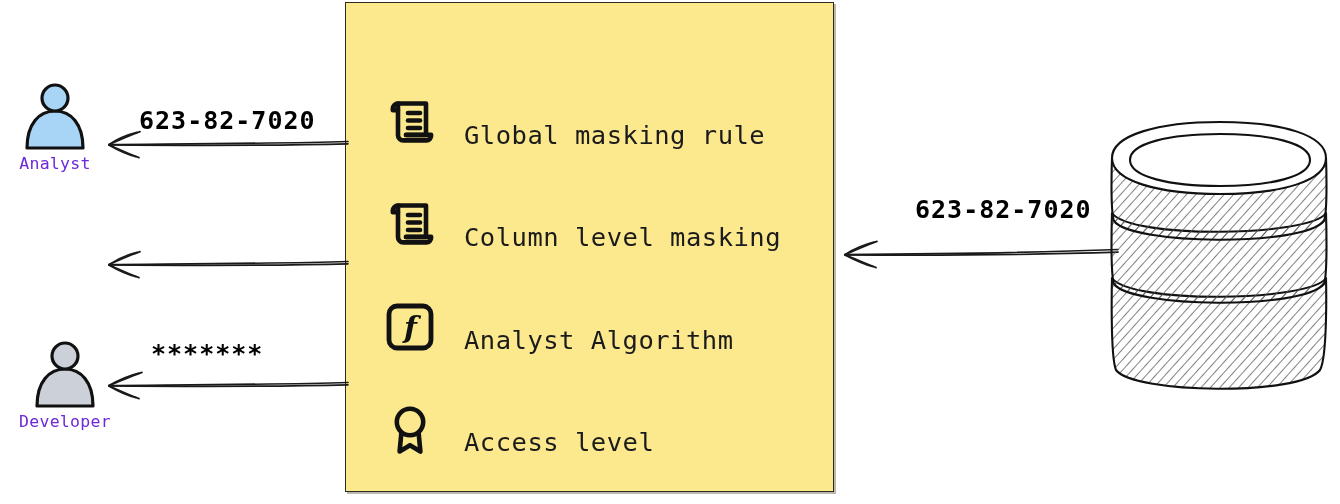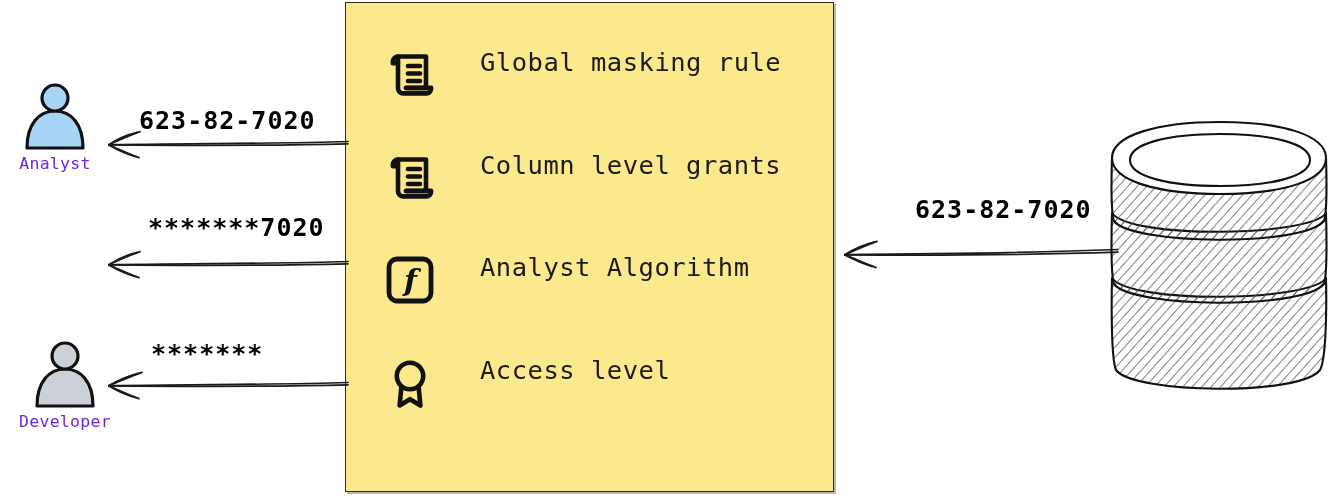--- a/index.html
+++ b/index.html
@@ -34,23 +34,23 @@
   .panel-rows {
     position: absolute;
     left: 0; top: 0; right: 0; bottom: 0;
     padding: 44px 0 34px 36px;
     display: flex;
     flex-direction: column;
     justify-content: flex-start;
   }
   .panel-row {
     display: flex;
-    align-items: flex-start;
+    align-items: flex-end;
     height: 106px;
-    gap: 42px;
+    gap: 26px;
   }
   .panel-row .row-icon {
     width: 56px;
     height: 56px;
     flex: 0 0 56px;
     display: flex;
     align-items: center;
     justify-content: center;
   }
   .panel-row .row-label {
@@ -147,21 +147,21 @@
             <g fill="none" stroke="#111" stroke-width="4.6" stroke-linecap="round" stroke-linejoin="round">
               <path d="M16 9.5 H44 V41 H24"></path>
               <path d="M16 9.5 a5.2 5.2 0 0 0 -5.2 5.2 v1.6 h5.2 z"></path>
               <path d="M16 16.3 V41.2 a5.2 5.2 0 0 0 5.2 5.2 h23.3 a4.6 4.6 0 0 0 4.6 -4.6 v-0.9 H24"></path>
               <path d="M26 19 H38"></path>
               <path d="M26 26.5 H38"></path>
               <path d="M26 34 H38"></path>
             </g>
           </svg>
         </span>
-        <span class="row-label">Column level grants</span>
+        <span class="row-label">Column level masking</span>
       </div>
 
       <div class="panel-row">
         <span class="row-icon">
           <svg width="56" height="56" viewBox="0 0 56 56" aria-hidden="true">
             <rect x="7" y="7" width="42" height="42" rx="8" ry="8" fill="none" stroke="#111" stroke-width="4.8"></rect>
             <text x="28.5" y="39" text-anchor="middle" font-family="DejaVu Serif, serif" font-style="italic" font-weight="bold" font-size="30" fill="#111">f</text>
           </svg>
         </span>
         <span class="row-label">Analyst Algorithm</span>
@@ -197,21 +197,20 @@
     <div class="actor-figure">
       <svg width="76" height="76" viewBox="0 0 76 76" aria-hidden="true">
         <path d="M10 68 C10 44 22 31 38 31 C54 31 66 44 66 68 Z" fill="#ccd1d9" stroke="#111" stroke-width="3.2" stroke-linejoin="round"></path>
         <circle cx="38" cy="18" r="13" fill="#ccd1d9" stroke="#111" stroke-width="3.2"></circle>
       </svg>
     </div>
     <div class="actor-label">Developer</div>
   </div>
 
   <div class="arrow-label lbl-analyst">623-82-7020</div>
-  <div class="arrow-label lbl-support">*******7020</div>
   <div class="arrow-label lbl-developer">*******</div>
   <div class="arrow-label lbl-db">623-82-7020</div>
 
   <div class="arrow-wrap arrow-analyst">
     <svg width="246" height="44" viewBox="0 0 246 44" aria-hidden="true">
       <g fill="none" stroke="#1a1a1a" stroke-width="1.7" stroke-linecap="round">
         <path d="M244 19.5 C180 21.5 90 21.8 5 22.6"></path>
         <path d="M244 21.8 C182 23.4 92 23.6 5 22.9"></path>
         <path d="M5 22.6 C14 18.5 26 13.2 36 9.6"></path>
         <path d="M5 22.6 C13 17.2 24 12.6 33 10.4"></path>

